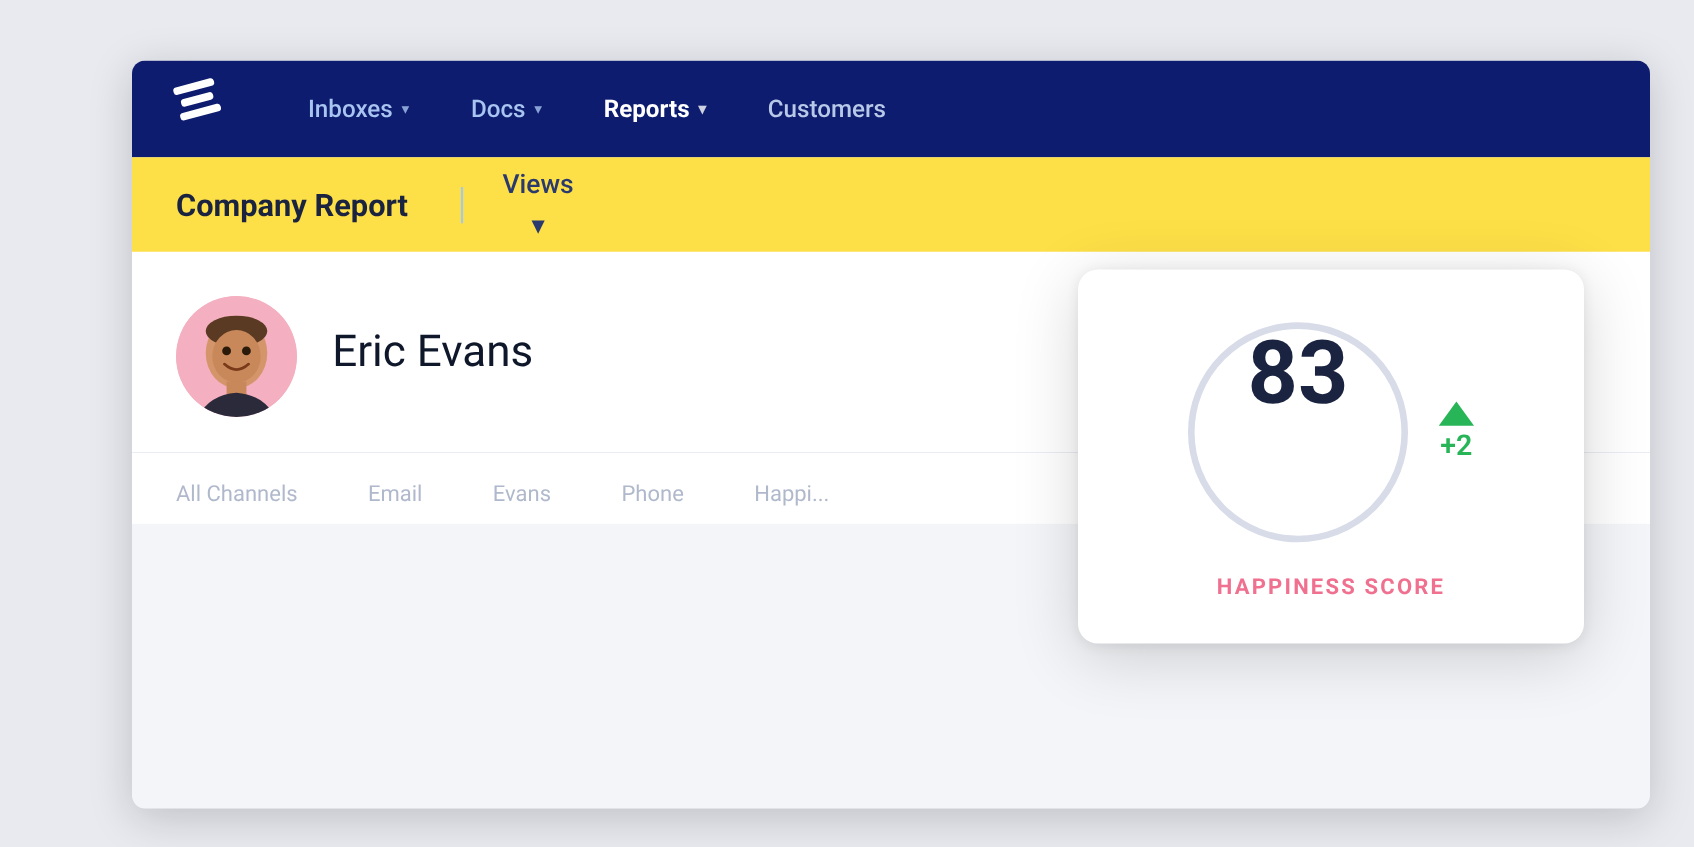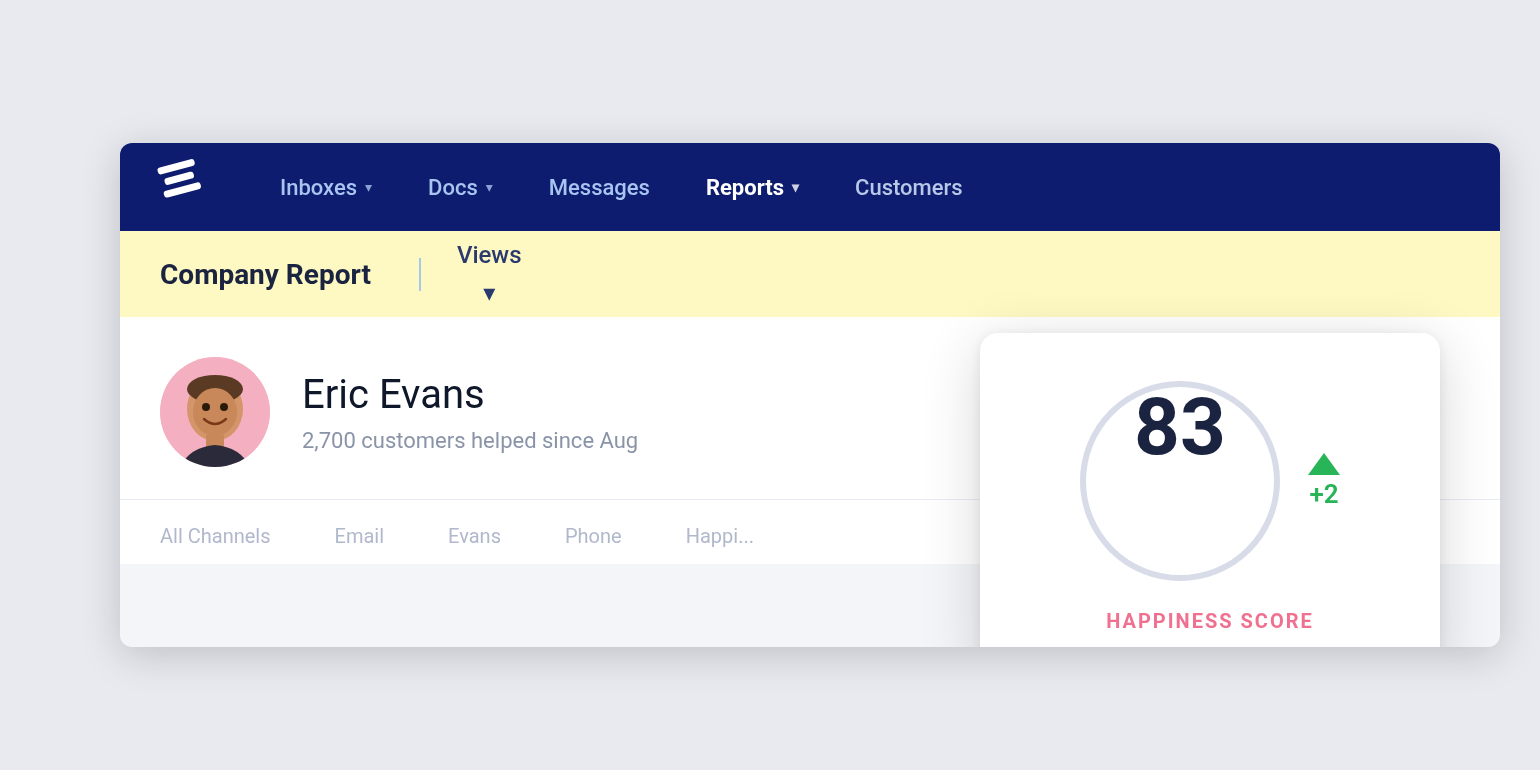--- a/index.html
+++ b/index.html
@@ -10,21 +10,21 @@
       background: #e8eaf0;
       font-family: -apple-system, BlinkMacSystemFont, 'Segoe UI', Roboto, sans-serif;
       overflow: hidden;
       display: flex;
       align-items: center;
       justify-content: center;
     }
 
     .app-window {
       width: 1380px;
-      height: 504px;
+      height: 680px;
       background: #f3f5f8;
       border-radius: 12px;
       overflow: hidden;
       box-shadow: 0 8px 40px rgba(0,0,0,0.18);
       position: relative;
       margin-left: 80px;
       margin-top: 20px;
     }
 
     
@@ -70,21 +70,21 @@
       font-weight: 700;
     }
 
     .nav-item .chevron {
       font-size: 14px;
       opacity: 0.8;
     }
 
     
     .sub-header {
-      background: #fef9c3;
+      background: #fde047;
       height: 86px;
       display: flex;
       align-items: center;
       padding: 0 40px;
       gap: 0;
     }
 
     .sub-header-title {
       font-size: 28px;
       font-weight: 700;
@@ -263,23 +263,20 @@
 
     <div class="nav-items">
       <div class="nav-item">
         <span>Inboxes</span>
         <span class="chevron">▾</span>
       </div>
       <div class="nav-item">
         <span>Docs</span>
         <span class="chevron">▾</span>
       </div>
-      <div class="nav-item">
-        <span>Messages</span>
-      </div>
       <div class="nav-item active">
         <span>Reports</span>
         <span class="chevron">▾</span>
       </div>
       <div class="nav-item" style="color:#b8c8e8;">
         <span>Customers</span>
       </div>
     </div>
   </nav>
 
@@ -310,21 +307,20 @@
 
           <path d="M44 62 Q55 72 66 62" stroke="#7a3a1a" stroke-width="2.5" fill="none" stroke-linecap="round"></path>
 
           <rect x="46" y="78" width="18" height="16" fill="#c8885a"></rect>
 
           <path d="M20 110 Q30 90 55 88 Q80 90 90 110Z" fill="#2a2a3a"></path>
         </svg>
       </div>
       <div class="agent-info">
         <h1>Eric Evans</h1>
-        <p>2,700 customers helped since Aug</p>
       </div>
     </div>
 
     <div class="channel-tabs">
       <div class="channel-tab">All Channels</div>
       <div class="channel-tab">Email</div>
       <div class="channel-tab">Evans</div>
       <div class="channel-tab">Phone</div>
       <div class="channel-tab">Happi...</div>
     </div>

